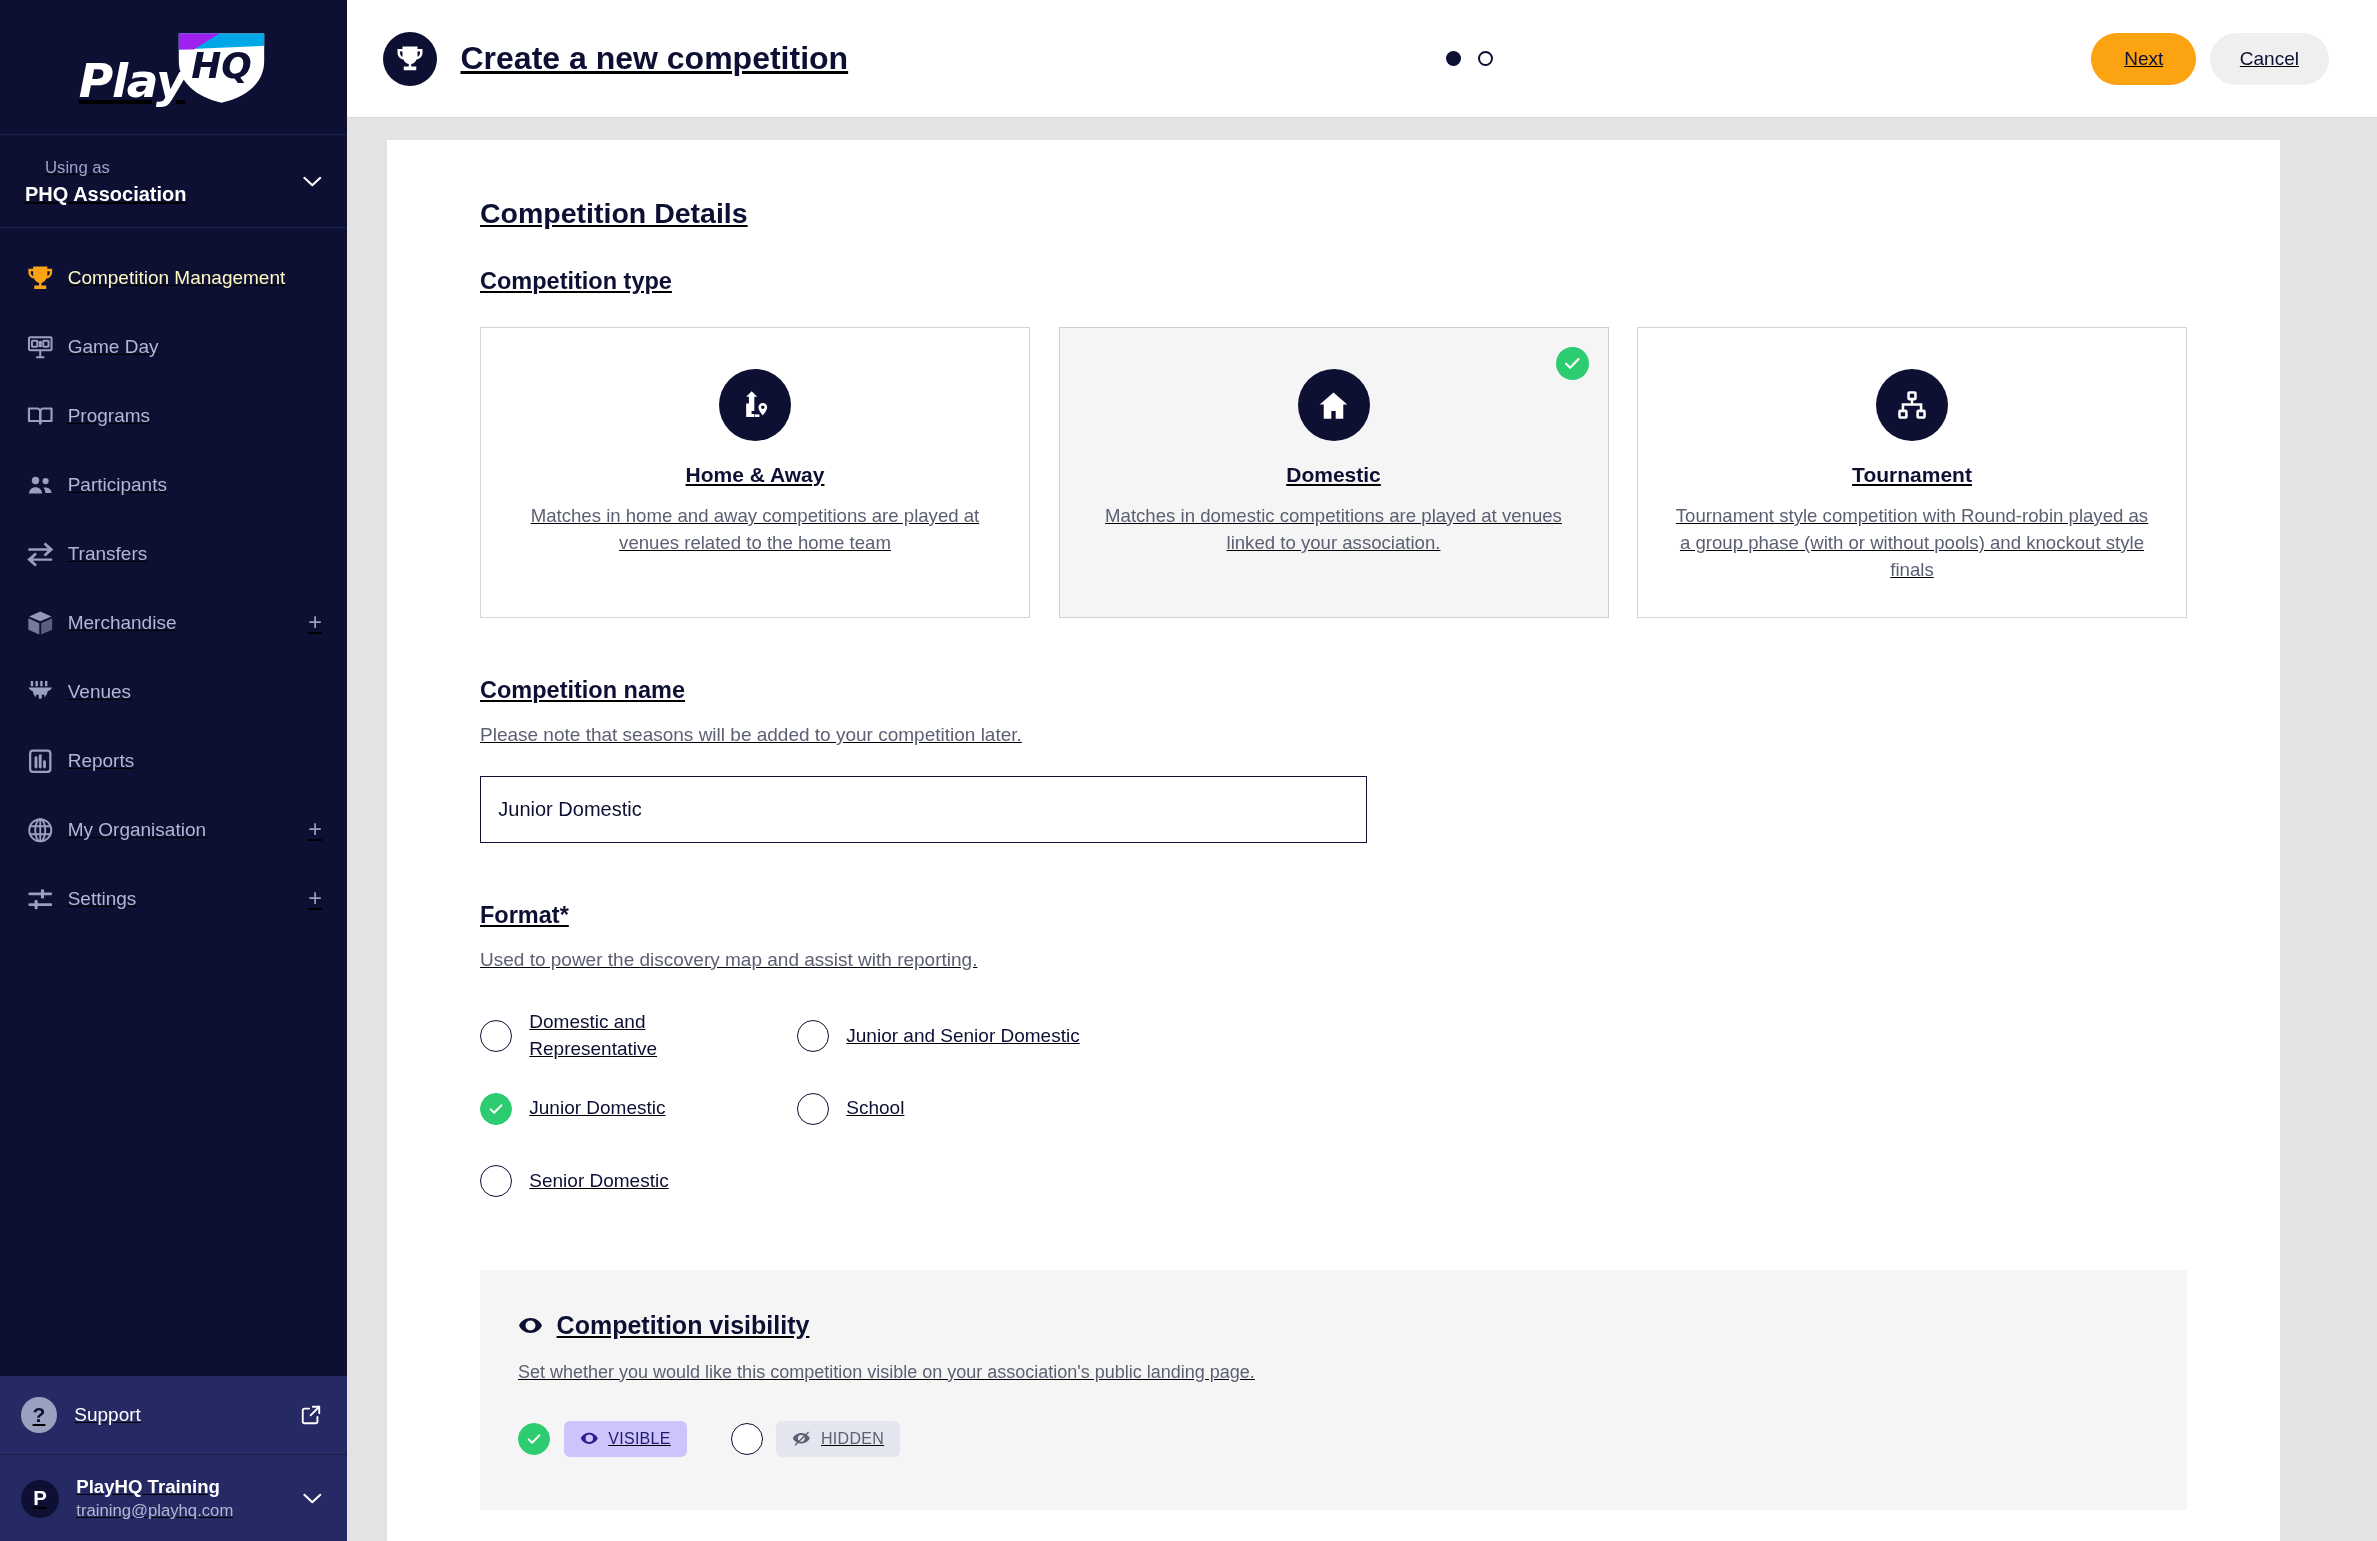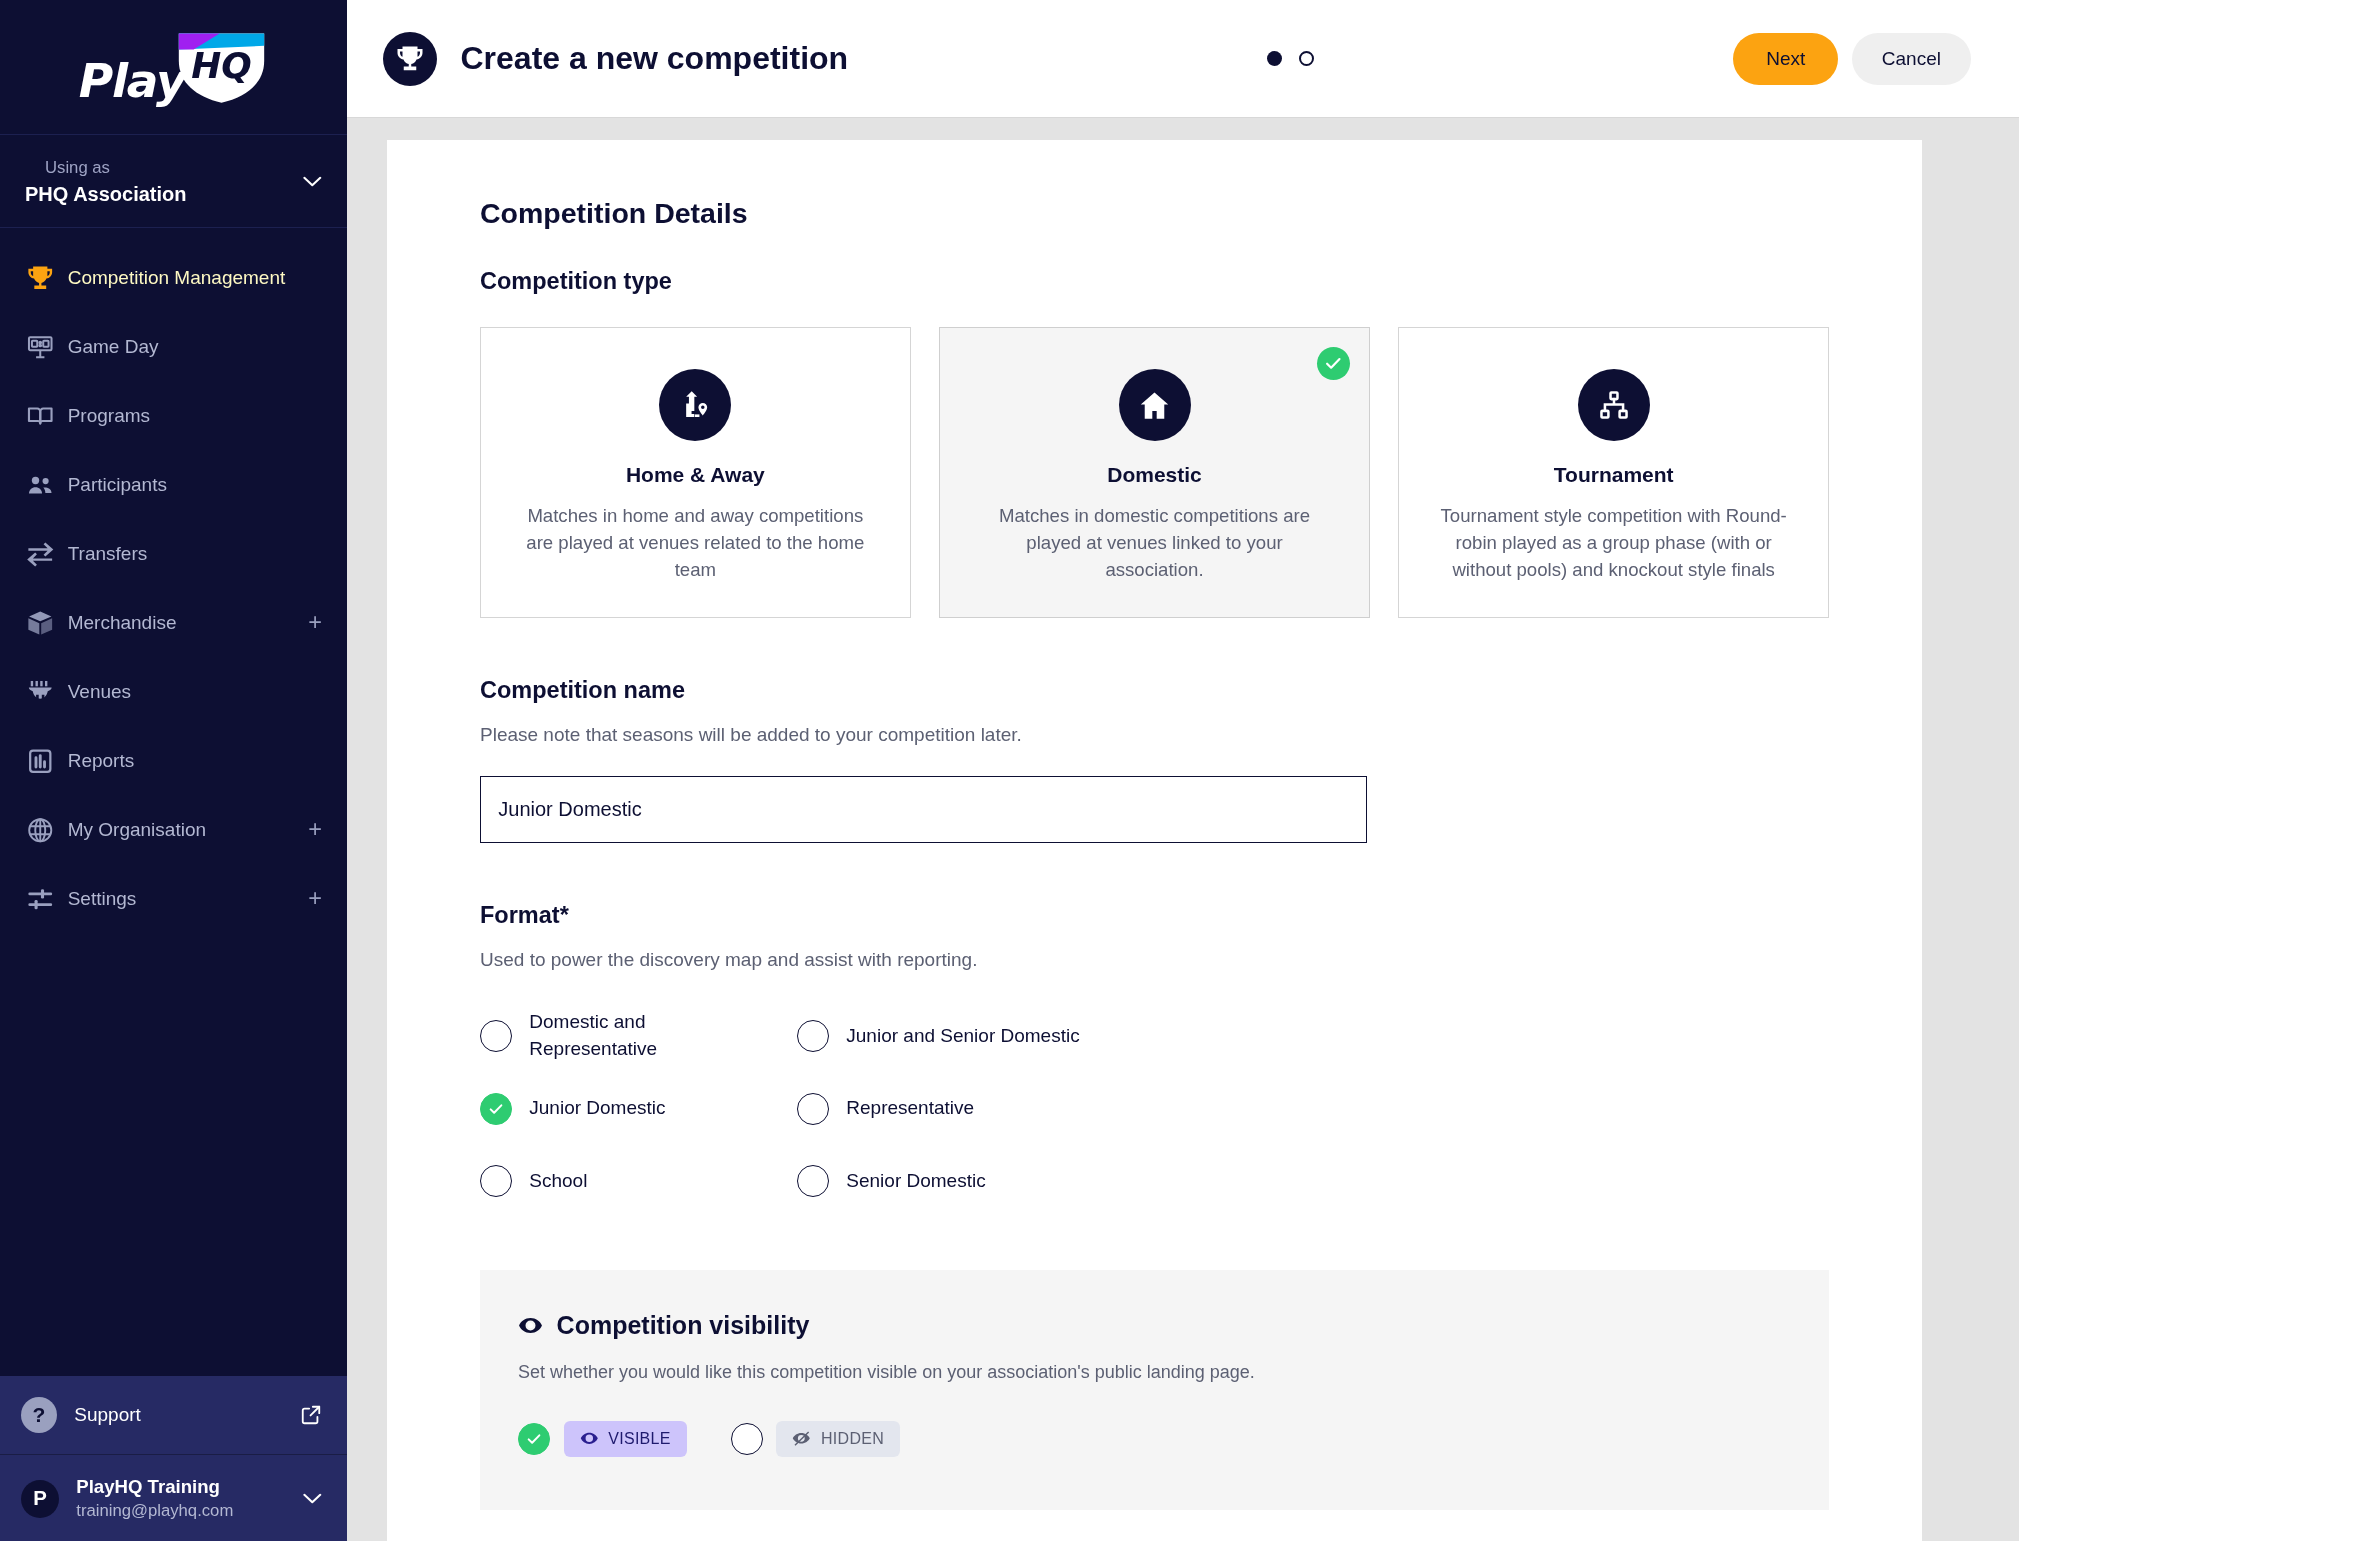--- a/index.html
+++ b/index.html
@@ -2,21 +2,21 @@
 <html style="font-size:10px"><head>
 <meta charset="utf-8">
 <style>
   * { box-sizing: border-box; margin: 0; padding: 0; }
   html, body {
     width: 2377px; height: 1542px;
     font-family: "Liberation Sans", sans-serif;
     background: #ffffff;
     overflow: hidden;
   }
-  .app { display: flex; width: 2019px; height: 1542px; }
+  .app { display: flex; width: 2377px; height: 1542px; text-decoration: underline; }
 
   
   .sidebar {
     width: 347px; height: 1542px;
     background: #0d0f33;
     display: flex; flex-direction: column;
     flex: 0 0 347px;
     position: relative;
   }
   .logo-area {
@@ -500,24 +500,20 @@
 
             <div class="radio-row">
               <span class="radio-box checked">
                 <svg width="16" height="16" viewBox="0 0 24 24" fill="none" stroke="#ffffff" stroke-width="3" stroke-linecap="round" stroke-linejoin="round">
                     <path d="M4 12.5l5.2 5.2L20 6.5"></path>
                   </svg>
               </span>
               <span class="radio-label">Junior Domestic</span>
             </div>
 
-            <div class="radio-row">
-              <span class="radio-box"></span>
-              <span class="radio-label">Representative</span>
-            </div>
 
             <div class="radio-row">
               <span class="radio-box"></span>
               <span class="radio-label">School</span>
             </div>
 
             <div class="radio-row">
               <span class="radio-box"></span>
               <span class="radio-label">Senior Domestic</span>
             </div>

